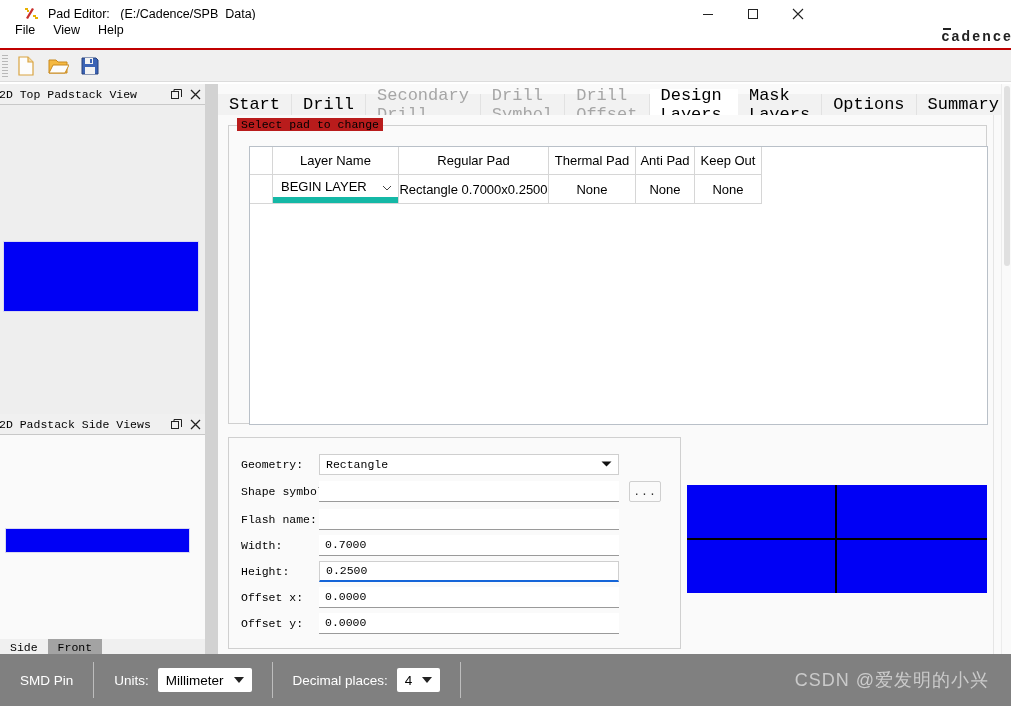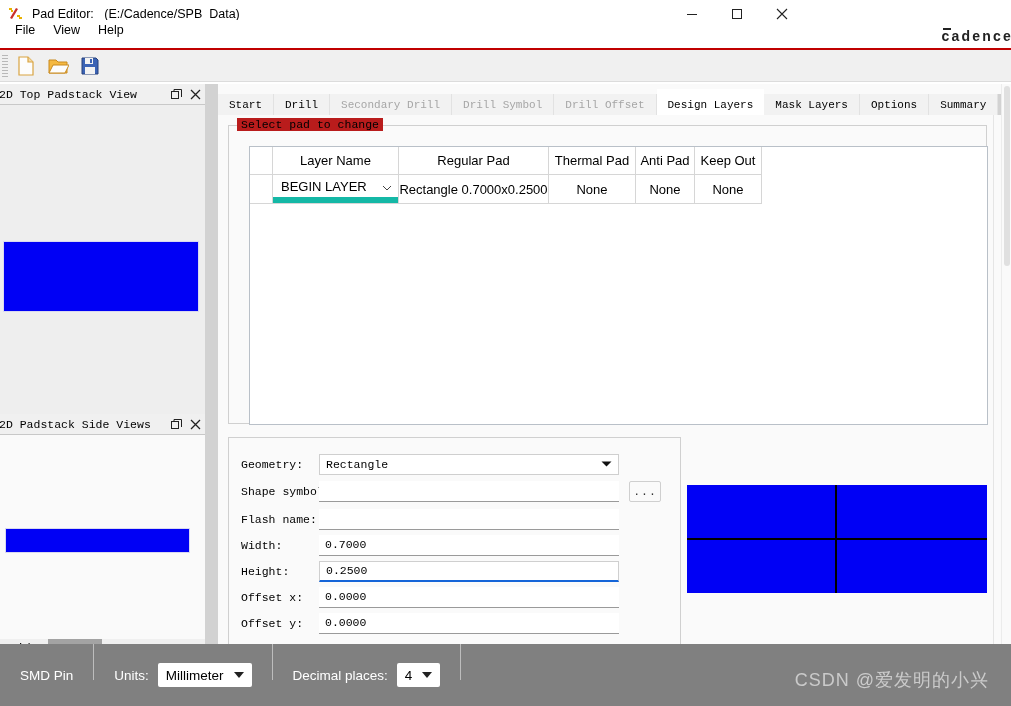--- a/index.html
+++ b/index.html
@@ -19,21 +19,21 @@
   .app {
     width: 1011px;
     height: 706px;
     position: relative;
     background: #ffffff;
   }
 
   
   .titlebar {
     position: absolute;
-    left: 0; top: 0;
+    left: 16px; top: 0;
     width: 804px; height: 28px;
     background: #ffffff;
     display: flex;
     align-items: center;
   }
   .title-icon {
     width: 16px; height: 16px;
     margin-left: 8px;
     position: relative;
     flex: 0 0 auto;
@@ -222,21 +222,21 @@
   .tabstrip {
     position: absolute;
     left: 0; top: 10px;
     width: 793px; height: 21px;
     background: #d2d2d2;
     display: flex;
     align-items: stretch;
   }
   .tab {
     font-family: "Liberation Mono", monospace;
-    font-size: 11px;
+    font-size: 17px;
     display: flex;
     align-items: center;
     justify-content: center;
     padding: 0 11px;
     background: #f2f2f2;
     border-right: 1px solid #e2e2e2;
     color: #000;
     box-sizing: border-box;
   }
   .tab.disabled { color: #a6a6a6; }
@@ -419,23 +419,24 @@
     left: 2px; top: 2px;
     width: 6px; height: 180px;
     background: #e0e0e0;
     border-radius: 3px;
   }
 
   
   .statusbar {
     position: absolute;
     left: 0; bottom: 0;
-    width: 1011px; height: 62px;
+    width: 1011px; height: 52px;
     background: #808080;
     display: flex;
+    align-items: center;
   }
   .sb-sep {
     width: 1px;
     height: 36px;
     background: #bdbdbd;
   }
   .sb-text {
     color: #ffffff;
     font-family: "Liberation Sans", sans-serif;
     font-size: 13.5px;

